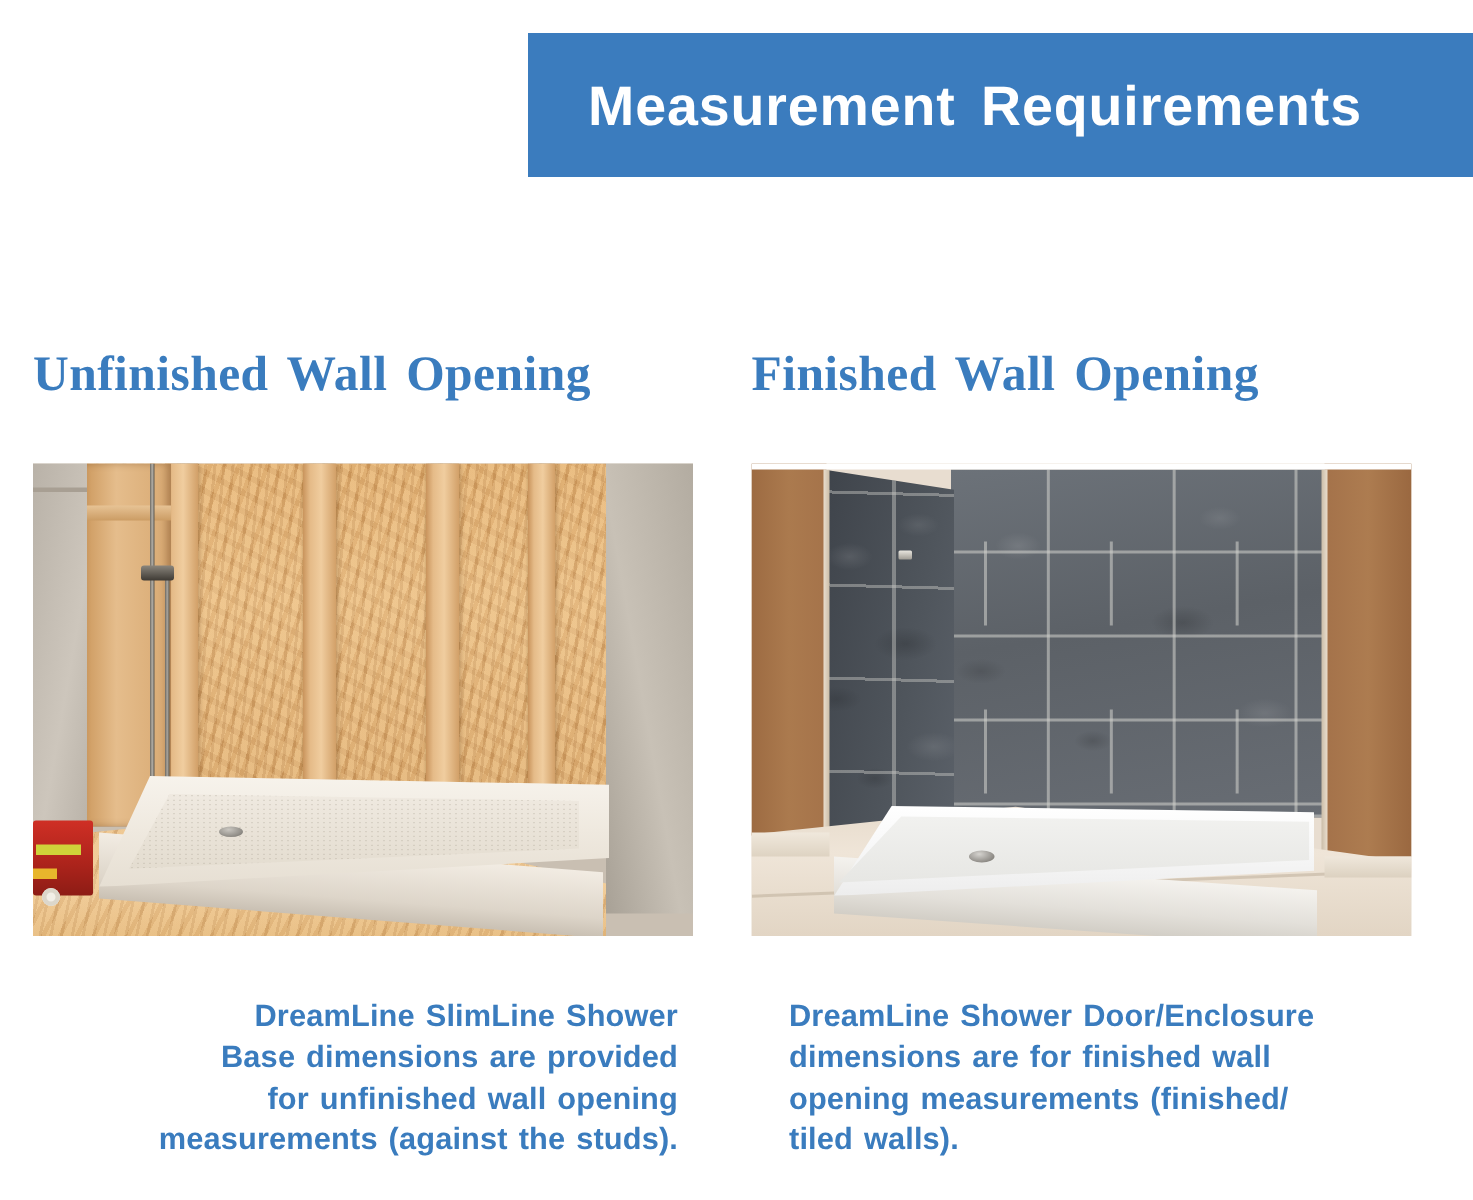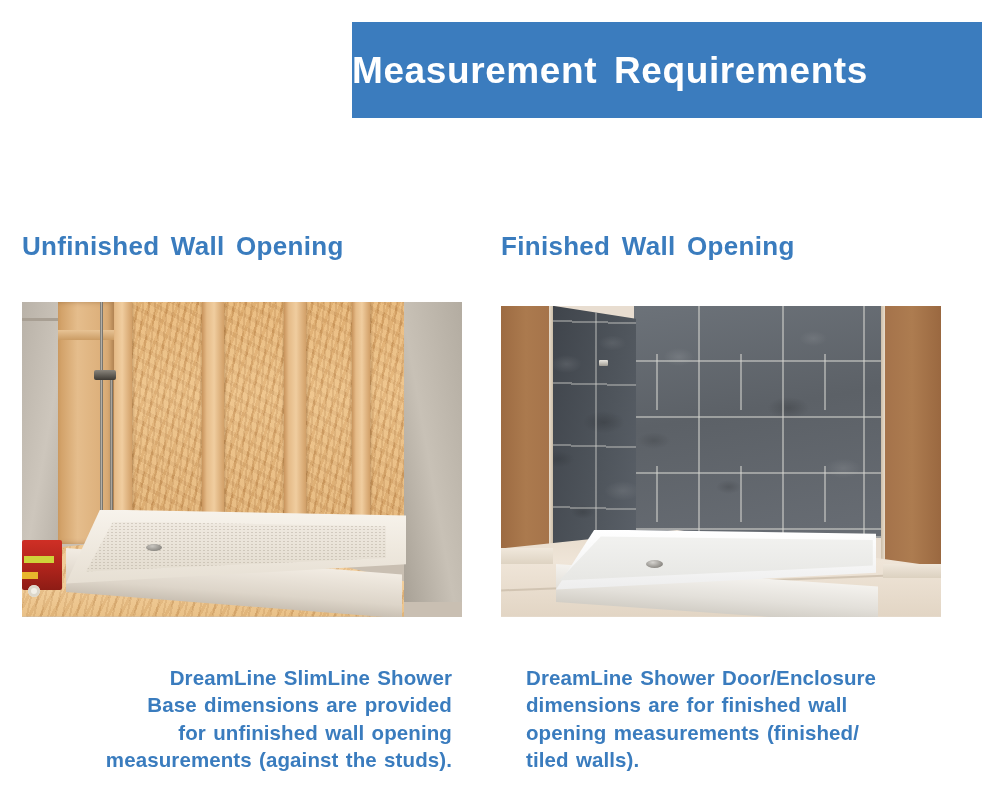--- a/index.html
+++ b/index.html
@@ -21,20 +21,21 @@
     position: absolute;
     left: 352px;
     top: 22px;
     width: 630px;
     height: 96px;
     background: #3B7CBE;
     display: flex;
     align-items: center;
     justify-content: flex-start;
     box-sizing: border-box;
+    padding-left: 40px;
   }
   .header-title {
     color: #ffffff;
     font-family: "Liberation Sans", sans-serif;
     font-size: 37px;
     font-weight: bold;
     letter-spacing: 0.6px;
     word-spacing: 6px;
     white-space: nowrap;
     line-height: 1;
@@ -43,22 +44,22 @@
   
   .column {
     position: absolute;
     top: 232px;
   }
   .column.left  { left: 22px;  width: 440px; }
   .column.right { left: 501px; width: 496px; }
 
   .section-heading {
     color: #3A7CBE;
-    font-family: Liberation Sans, sans-serif;
-    font-size: 26px;
+    font-family: Liberation Serif, serif;
+    font-size: 33px;
     font-weight: bold;
     letter-spacing: 0.3px;
     word-spacing: 4px;
     margin: 0;
     white-space: nowrap;
     line-height: 1.1;
   }
 
   
   .photo {

